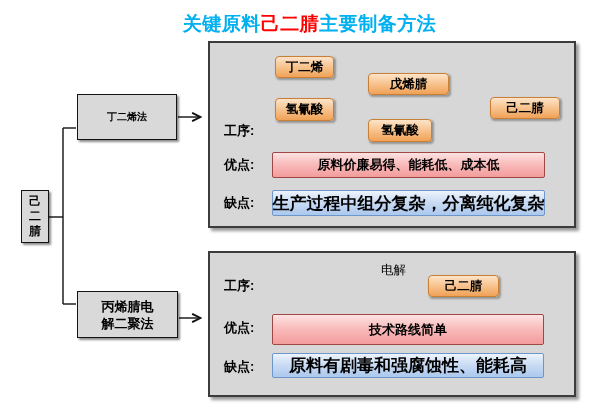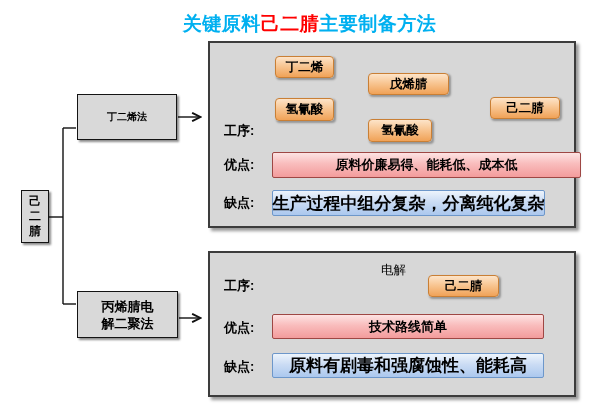--- a/index.html
+++ b/index.html
@@ -104,28 +104,28 @@
   </div>
 
   <div id="panel1" class="abs panel">
     <div class="abs rowlabel" style="left:14px;top:79px;">工序:</div>
     <div class="abs orange" style="left:65px;top:13px;width:59px;height:22px;">丁二烯</div>
     <div class="abs orange" style="left:65px;top:55px;width:59px;height:23px;">氢氰酸</div>
     <div class="abs orange" style="left:158px;top:30px;width:81px;height:22px;">戊烯腈</div>
     <div class="abs orange" style="left:158px;top:76px;width:64px;height:23px;">氢氰酸</div>
     <div class="abs orange" style="left:280px;top:54px;width:70px;height:22px;">己二腈</div>
     <div class="abs rowlabel" style="left:14px;top:113px;">优点:</div>
-    <div class="abs pinkbar" style="left:62px;top:109px;width:309px;height:26px;">原料价廉易得、能耗低、成本低</div>
+    <div class="abs pinkbar" style="left:62px;top:109px;width:273px;height:26px;">原料价廉易得、能耗低、成本低</div>
     <div class="abs rowlabel" style="left:14px;top:151px;">缺点:</div>
     <div class="abs bluebar" style="left:62px;top:147px;width:273px;height:26px;">生产过程中组分复杂，分离纯化复杂</div>
   </div>
 
   <div id="panel2" class="abs panel">
     <div class="abs rowlabel" style="left:14px;top:24px;">工序:</div>
     <div class="abs arrowlabel" style="left:171px;top:9px;">电解</div>
     <div class="abs orange" style="left:218px;top:22px;width:71px;height:22px;">己二腈</div>
     <div class="abs rowlabel" style="left:14px;top:66px;">优点:</div>
-    <div class="abs pinkbar" style="left:62px;top:61px;width:272px;height:25px;">技术路线简单</div>
+    <div class="abs pinkbar" style="left:62px;top:61px;width:272px;height:31px;">技术路线简单</div>
     <div class="abs rowlabel" style="left:14px;top:105px;">缺点:</div>
     <div class="abs bluebar" style="left:62px;top:100px;width:272px;height:25px;">原料有剧毒和强腐蚀性、能耗高</div>
   </div>
 
 </div>
 
 </body></html>

